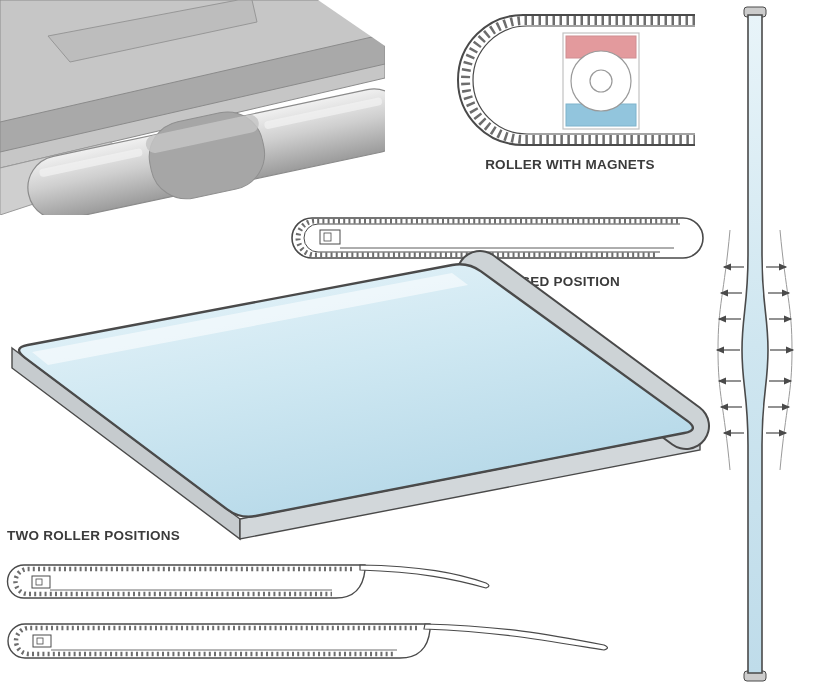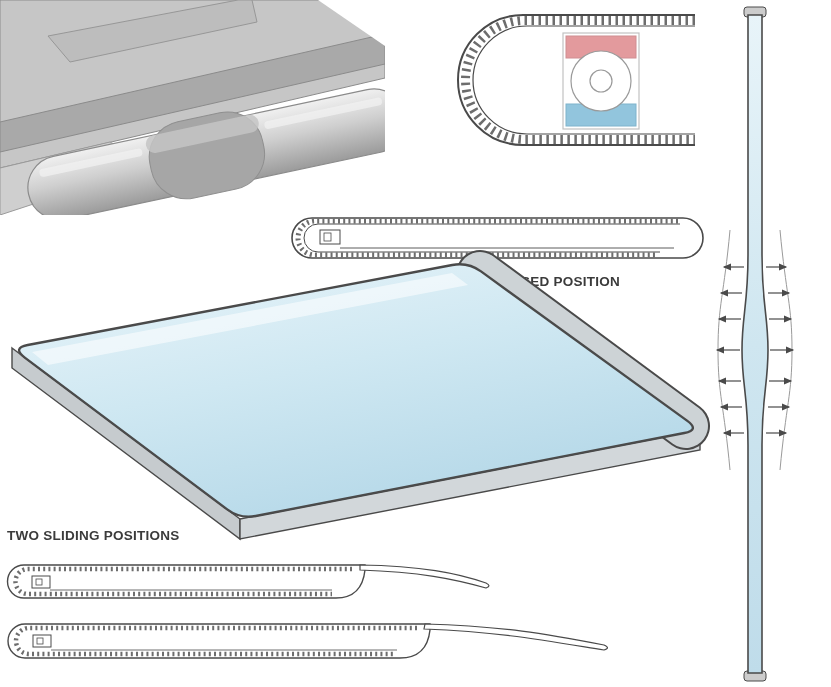--- a/index.html
+++ b/index.html
@@ -59,20 +59,21 @@
       <path d="M250,10 L78,10 A65,65 0 0 0 78,140 L250,140" fill="#ffffff" stroke="var(--outline)" stroke-width="2"></path>
       <path d="M250,15.5 L80,15.5 A59.5,59.5 0 0 0 80,134.5 L250,134.5" fill="none" stroke="#6d6d6d" stroke-width="9" stroke-dasharray="2.5,4.5"></path>
       <path d="M250,21 L82,21 A54,54 0 0 0 82,129 L250,129" fill="#ffffff" stroke="var(--outline)" stroke-width="1.2"></path>
       <rect x="118" y="28" width="76" height="96" fill="none" stroke="#c2c2c2" stroke-width="1.2"></rect>
       <rect x="121" y="31" width="70" height="22" fill="var(--magnet-red)" stroke="#cf8e92" stroke-width="1"></rect>
       <rect x="121" y="99" width="70" height="22" fill="var(--magnet-blue)" stroke="#7fb3cc" stroke-width="1"></rect>
       <circle cx="156" cy="76" r="30" fill="#ffffff" stroke="#9a9a9a" stroke-width="1.2"></circle>
       <circle cx="156" cy="76" r="11" fill="none" stroke="#9a9a9a" stroke-width="1.2"></circle>
     </svg>
   </div>
+  <div class="caption centered" style="left:445px;top:157px;width:250px;">ROLLER WITH MAGNETS</div>
 
   <div class="fig" style="left:288px;top:210px;width:420px;height:56px;">
     <svg viewBox="0 0 420 56">
       <path d="M395,8 A20,20 0 0 1 395,48 L24,48 A20,20 0 0 1 24,8 Z" fill="#ffffff" stroke="var(--outline)" stroke-width="1.6"></path>
       <path d="M390,11 L27,11 A17,17 0 0 0 27,45 L370,45" fill="none" stroke="#6d6d6d" stroke-width="5" stroke-dasharray="2,3.2"></path>
       <path d="M392,14 L30,14 A14,14 0 0 0 30,42 L372,42" fill="#ffffff" stroke="var(--outline)" stroke-width="1"></path>
       <rect x="32" y="20" width="20" height="14" fill="#ffffff" stroke="var(--outline)" stroke-width="1"></rect>
       <rect x="36" y="23" width="7" height="8" fill="none" stroke="var(--outline)" stroke-width="0.8"></rect>
       <line x1="52" y1="38" x2="386" y2="38" stroke="var(--outline)" stroke-width="0.9"></line>
     </svg>
@@ -132,21 +133,21 @@
         <line x1="68" y1="288" x2="89" y2="288" marker-end="url(#ah)"></line>
         <line x1="69" y1="314" x2="91" y2="314" marker-end="url(#ah)"></line>
         <line x1="70" y1="345" x2="93" y2="345" marker-end="url(#ah)"></line>
         <line x1="69" y1="376" x2="91" y2="376" marker-end="url(#ah)"></line>
         <line x1="68" y1="402" x2="89" y2="402" marker-end="url(#ah)"></line>
         <line x1="66" y1="428" x2="86" y2="428" marker-end="url(#ah)"></line>
       </g>
     </svg>
   </div>
 
-  <div class="caption" style="left:7px;top:528px;">TWO SLIDING POSITIONS</div>
+  <div class="caption" style="left:7px;top:528px;">TWO ROLLER POSITIONS</div>
 
   <div class="fig" style="left:2px;top:560px;width:492px;height:46px;">
     <svg viewBox="0 0 492 46">
       <path d="M363,5 L22,5 A16.5,16.5 0 0 0 22,38 L334,38 C352,38 361,28 363,10 Z" fill="#ffffff" stroke="var(--outline)" stroke-width="1.4"></path>
       <path d="M350,9 L26,9 A12.5,12.5 0 0 0 26,34 L330,34" fill="none" stroke="#6d6d6d" stroke-width="4.5" stroke-dasharray="2,3.2"></path>
       <path d="M358,5 C420,6 455,13 484,23 Q490,26 484,28 C452,19 418,12 358,10 Z" fill="#ffffff" stroke="var(--outline)" stroke-width="1.2"></path>
       <rect x="30" y="16" width="18" height="12" fill="#ffffff" stroke="var(--outline)" stroke-width="1"></rect>
       <rect x="34" y="19" width="6" height="6" fill="none" stroke="var(--outline)" stroke-width="0.8"></rect>
       <line x1="48" y1="30" x2="330" y2="30" stroke="var(--outline)" stroke-width="0.8"></line>
     </svg>

